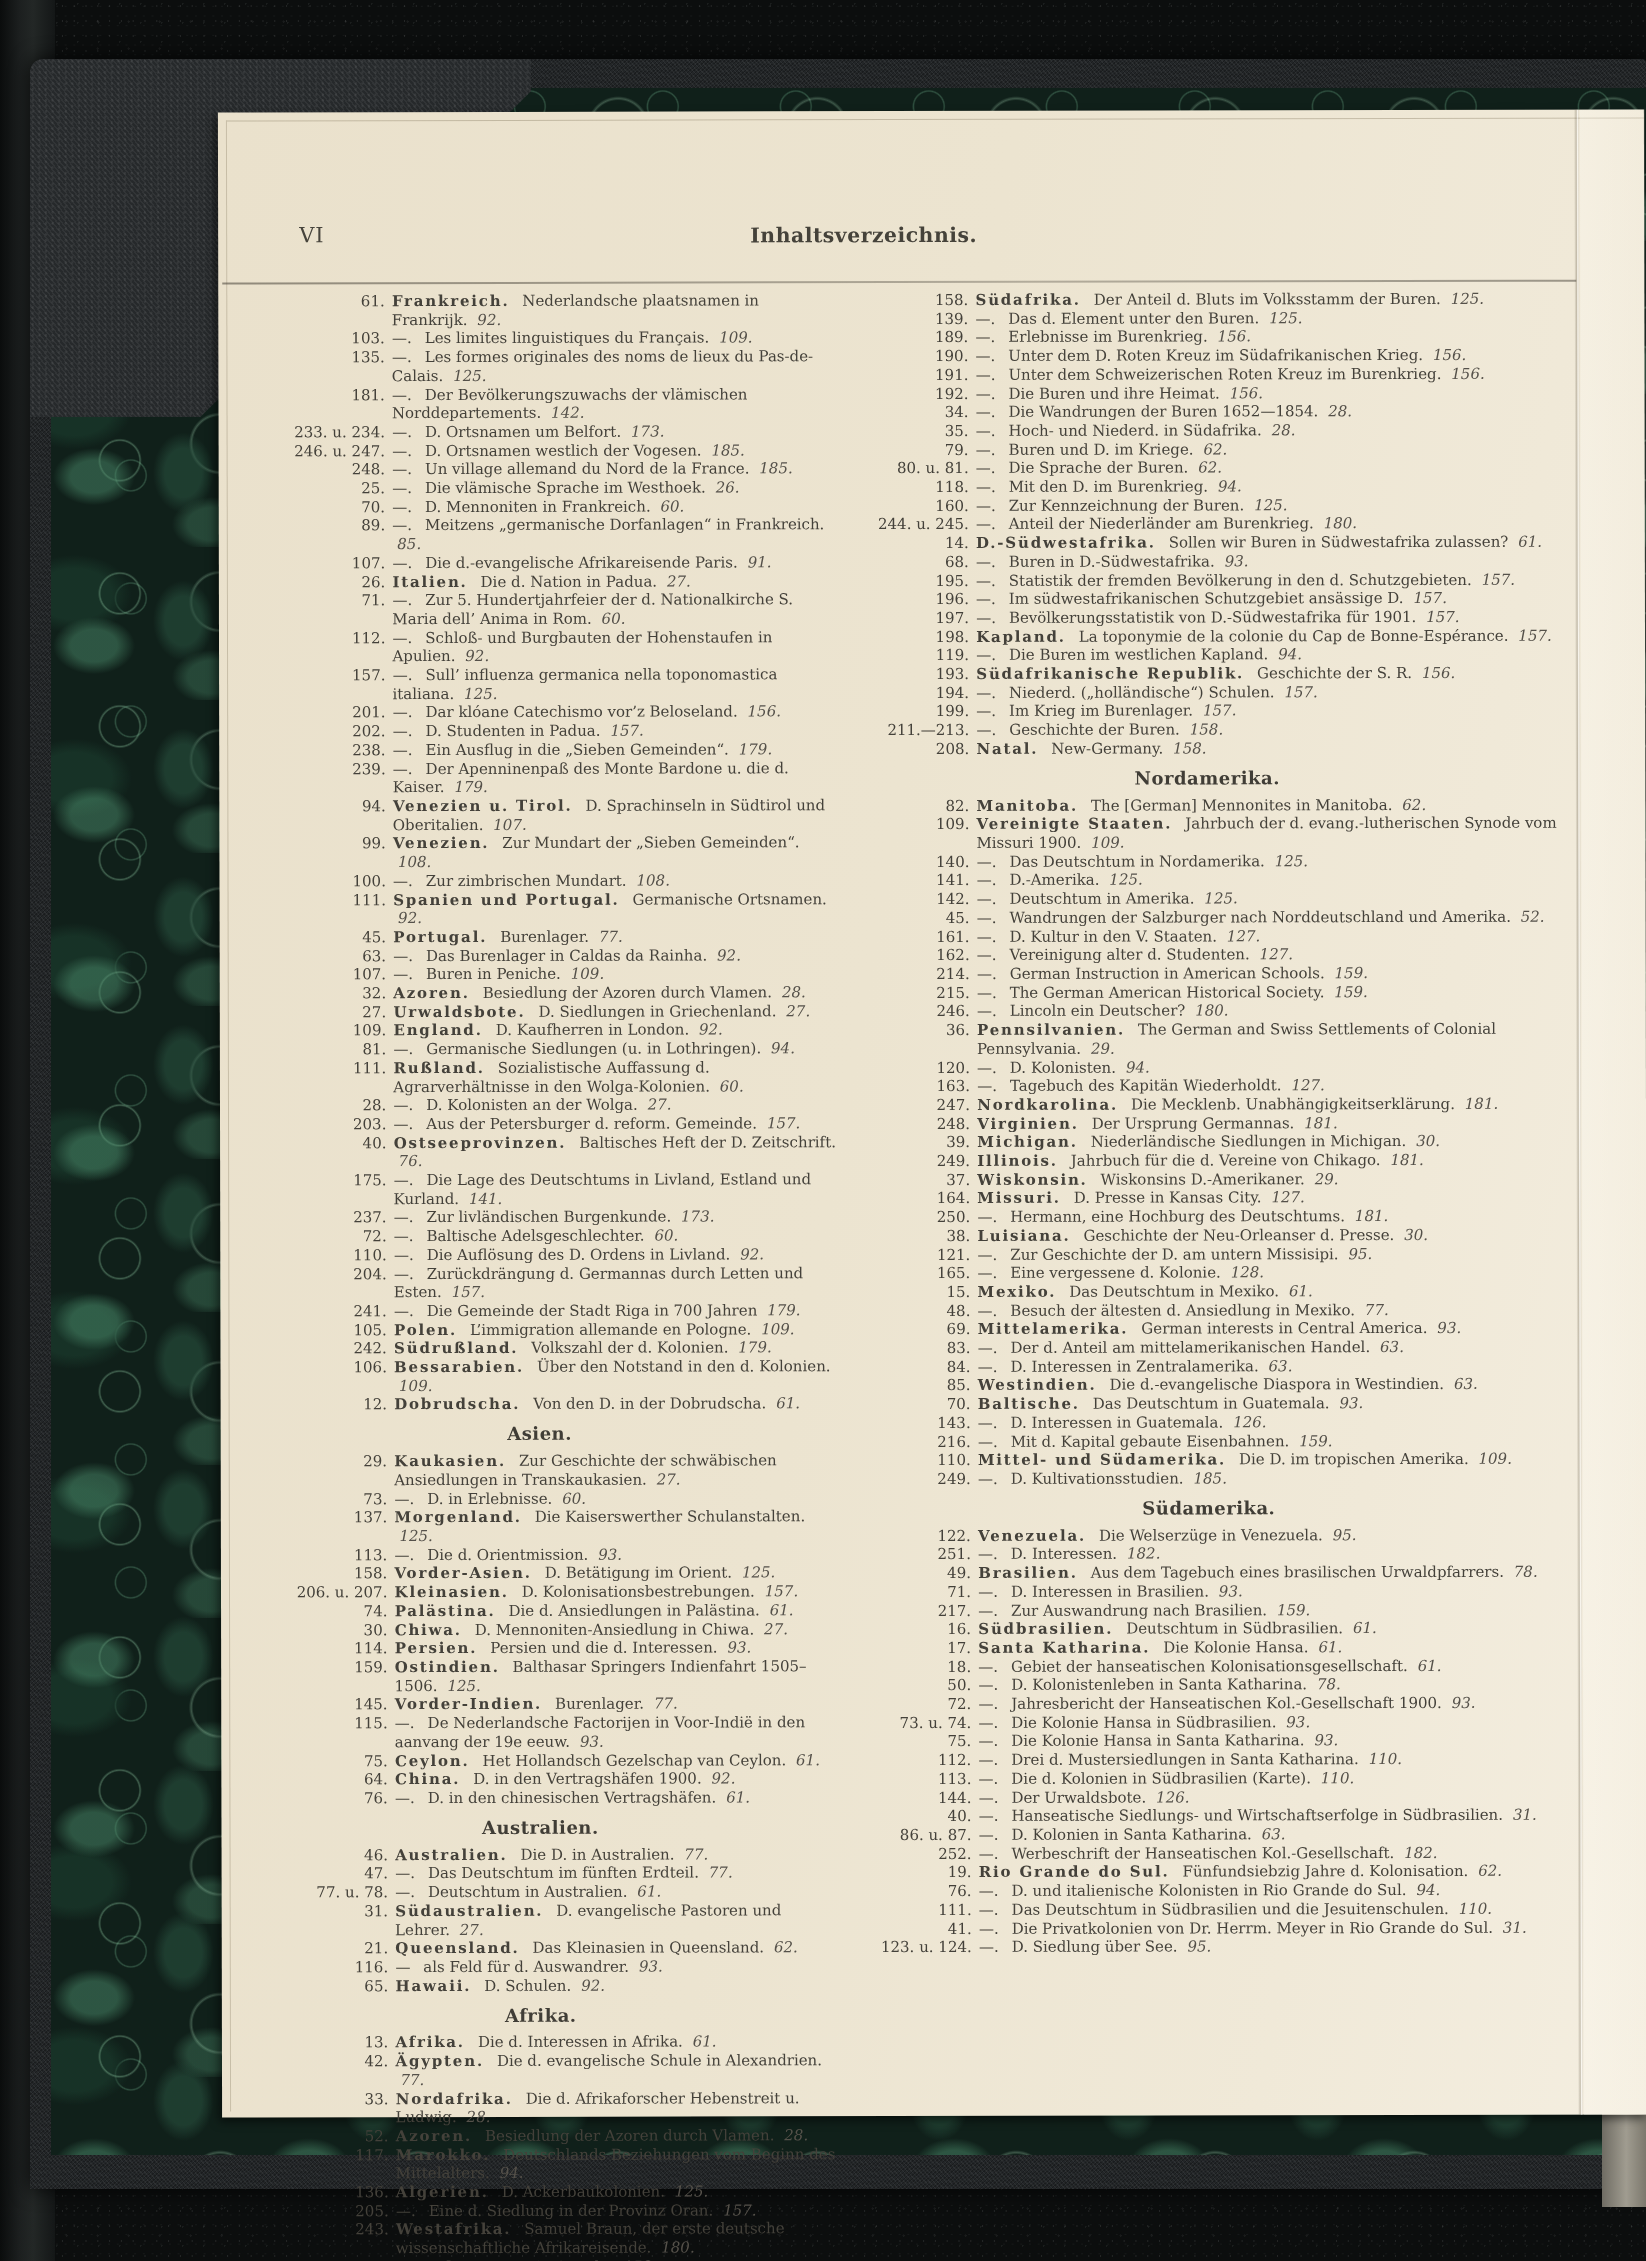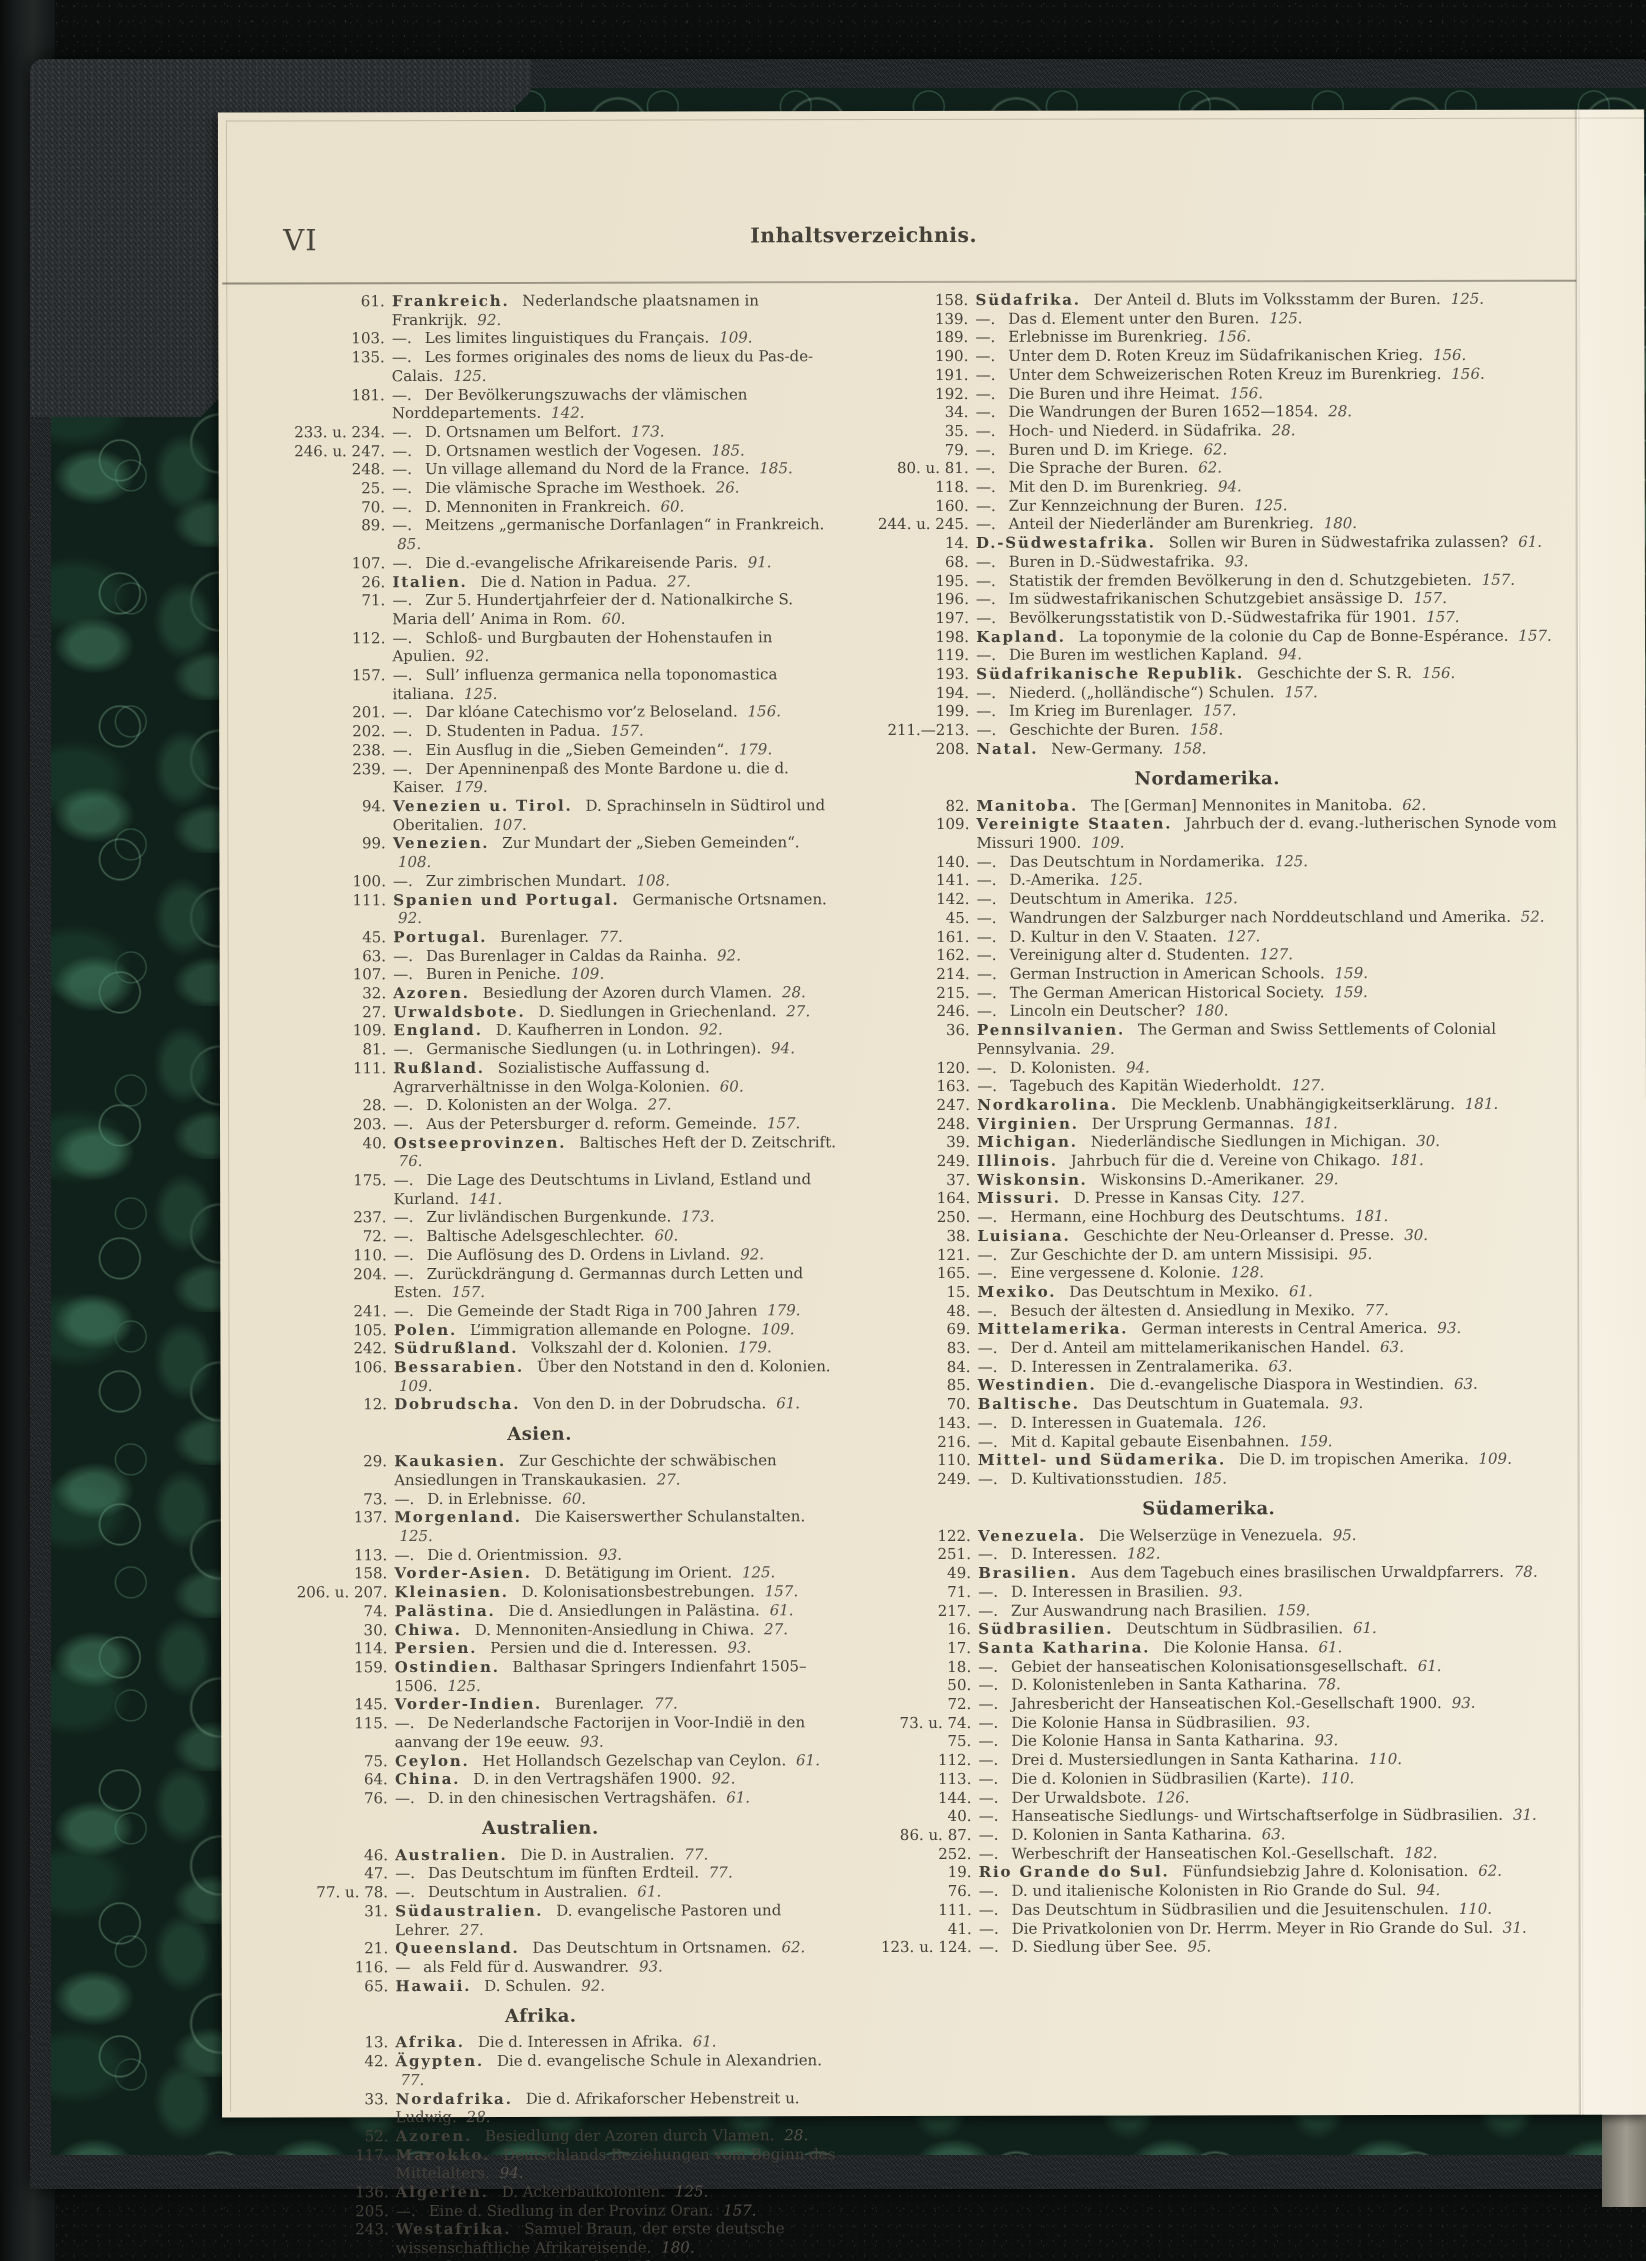--- a/index.html
+++ b/index.html
@@ -73,21 +73,21 @@
     position:absolute;left:1356px;top:0;width:5.1px;height:2005px;
     background:linear-gradient(90deg, rgba(90,80,60,0.0), rgba(90,80,60,0.30) 45%, rgba(255,255,255,0.5) 70%, rgba(90,80,60,0.12));
   }
   .right-sheet-tint{
     position:absolute;left:1362px;top:0;width:65px;height:2005px;
     background:linear-gradient(90deg, rgba(255,252,244,0.35), rgba(252,248,238,0.15));
   }
   
   .content{position:absolute;left:0;top:0;width:1426px;height:2005px;color:#403d36;}
   .page-header{position:absolute;top:111px;left:65px;width:1268px;height:31px;}
-  .folio{position:absolute;left:0;top:0;font-size:29px;letter-spacing:1px;color:#47443c;}
+  .folio{position:absolute;left:16px;top:0;font-size:21px;letter-spacing:1px;color:#47443c;}
   .running-title{
     position:absolute;left:0;right:107px;top:1px;text-align:center;
     font-size:20.4px;font-weight:bold;color:#45423a;letter-spacing:0.5px;
   }
   .header-rule{
     position:absolute;top:170px;left:4.1px;width:1354px;height:1.5px;
     background:linear-gradient(90deg, rgba(70,65,55,0.55), rgba(70,65,55,0.35) 60%, rgba(70,65,55,0.5));
   }
   .columns{position:absolute;top:180px;left:0;width:1426px;}
   .col{position:absolute;top:0;font-size:15px;line-height:18.7px;color:#44413a;}
@@ -183,21 +183,21 @@
           <div class="entry"><span class="num">145.</span><span class="head">Vorder-Indien.</span> <span class="text">Burenlager.</span> <span class="pg">77.</span></div>
           <div class="entry"><span class="num">115.</span><span class="head dash">—.</span> <span class="text">De Nederlandsche Factorijen in Voor-Indië in den aanvang der 19e eeuw.</span> <span class="pg">93.</span></div>
           <div class="entry"><span class="num">75.</span><span class="head">Ceylon.</span> <span class="text">Het Hollandsch Gezelschap van Ceylon.</span> <span class="pg">61.</span></div>
           <div class="entry"><span class="num">64.</span><span class="head">China.</span> <span class="text">D. in den Vertragshäfen 1900.</span> <span class="pg">92.</span></div>
           <div class="entry"><span class="num">76.</span><span class="head dash">—.</span> <span class="text">D. in den chinesischen Vertragshäfen.</span> <span class="pg">61.</span></div>
           <div class="section-heading">Australien.</div>
           <div class="entry"><span class="num">46.</span><span class="head">Australien.</span> <span class="text">Die D. in Australien.</span> <span class="pg">77.</span></div>
           <div class="entry"><span class="num">47.</span><span class="head dash">—.</span> <span class="text">Das Deutschtum im fünften Erdteil.</span> <span class="pg">77.</span></div>
           <div class="entry"><span class="num">77. u. 78.</span><span class="head dash">—.</span> <span class="text">Deutschtum in Australien.</span> <span class="pg">61.</span></div>
           <div class="entry"><span class="num">31.</span><span class="head">Südaustralien.</span> <span class="text">D. evangelische Pastoren und Lehrer.</span> <span class="pg">27.</span></div>
-          <div class="entry"><span class="num">21.</span><span class="head">Queensland.</span> <span class="text">Das Deutschtum in Ortsnamen.</span> <span class="pg">62.</span></div>
+          <div class="entry"><span class="num">21.</span><span class="head">Queensland.</span> <span class="text">Das Kleinasien in Queensland.</span> <span class="pg">62.</span></div>
           <div class="entry"><span class="num">116.</span><span class="head dash">—</span> <span class="text">als Feld für d. Auswandrer.</span> <span class="pg">93.</span></div>
           <div class="entry"><span class="num">65.</span><span class="head">Hawaii.</span> <span class="text">D. Schulen.</span> <span class="pg">92.</span></div>
           <div class="section-heading">Afrika.</div>
           <div class="entry"><span class="num">13.</span><span class="head">Afrika.</span> <span class="text">Die d. Interessen in Afrika.</span> <span class="pg">61.</span></div>
           <div class="entry"><span class="num">42.</span><span class="head">Ägypten.</span> <span class="text">Die d. evangelische Schule in Alexandrien.</span> <span class="pg">77.</span></div>
           <div class="entry"><span class="num">33.</span><span class="head">Nordafrika.</span> <span class="text">Die d. Afrikaforscher Hebenstreit u. Ludwig.</span> <span class="pg">28.</span></div>
           <div class="entry"><span class="num">52.</span><span class="head">Azoren.</span> <span class="text">Besiedlung der Azoren durch Vlamen.</span> <span class="pg">28.</span></div>
           <div class="entry"><span class="num">117.</span><span class="head">Marokko.</span> <span class="text">Deutschlands Beziehungen vom Beginn des Mittelalters.</span> <span class="pg">94.</span></div>
           <div class="entry"><span class="num">136.</span><span class="head">Algerien.</span> <span class="text">D. Ackerbaukolonien.</span> <span class="pg">125.</span></div>
           <div class="entry"><span class="num">205.</span><span class="head dash">—.</span> <span class="text">Eine d. Siedlung in der Provinz Oran.</span> <span class="pg">157.</span></div>

